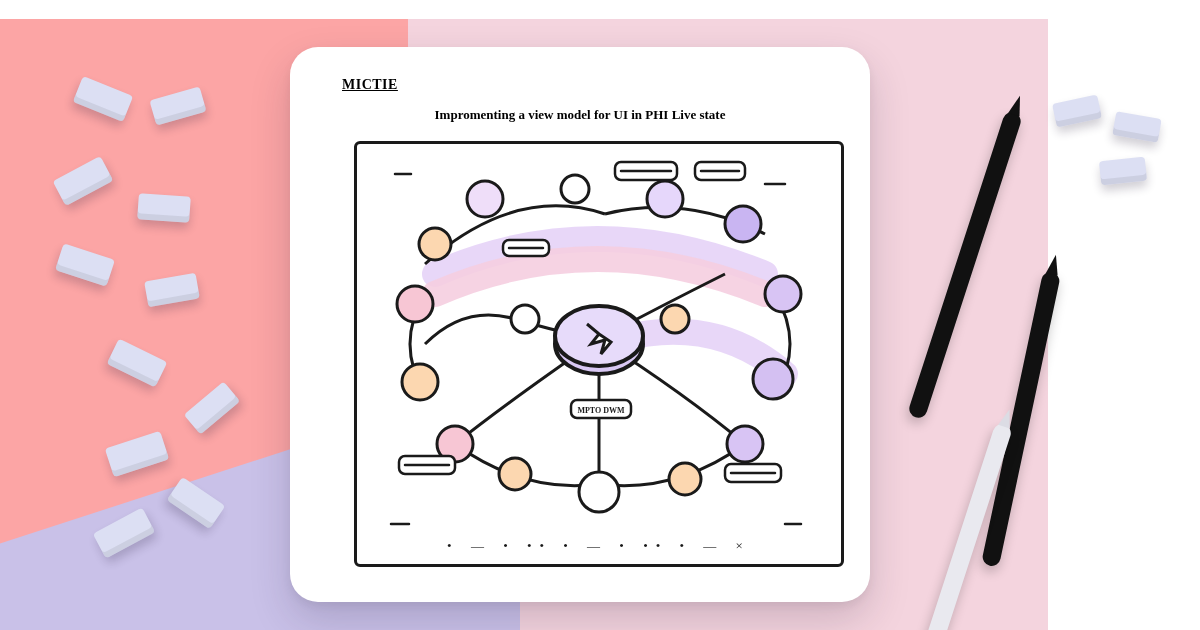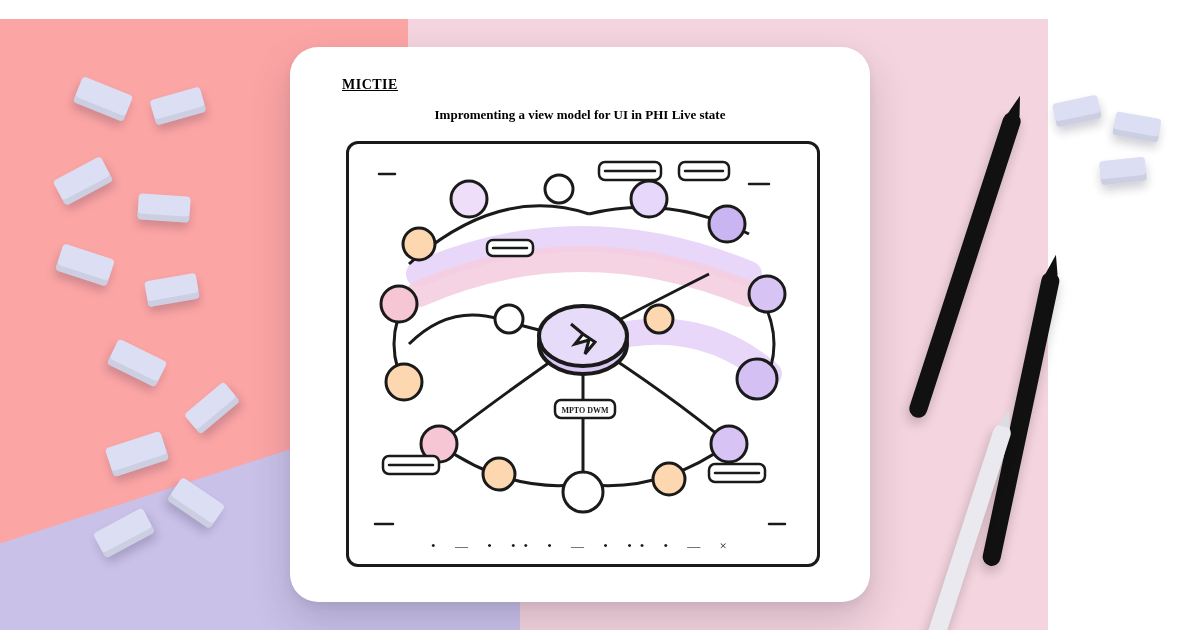--- a/index.html
+++ b/index.html
@@ -3,21 +3,21 @@
 <meta charset="utf-8">
 <style>
   html,body{margin:0;padding:0;width:1200px;height:630px;overflow:hidden;font-family:'Comic Sans MS','Segoe Script',cursive;}
   .scene{position:relative;width:1048px;height:630px;background:#fca5a5;margin-top:19px;}
   .bg-pink{position:absolute;right:0;top:0;width:640px;height:630px;background:#f4d4de;}
   .bg-lav{position:absolute;left:0;bottom:0;width:520px;height:300px;background:#c9c1e8;transform:skewY(-18deg) translateY(110px);}
   
   .card{position:absolute;left:290px;top:28px;width:580px;height:555px;background:#fff;border-radius:28px;box-shadow:0 18px 40px rgba(40,30,60,.18),0 4px 10px rgba(0,0,0,.06);}
   .brand{position:absolute;left:52px;top:30px;font-weight:700;font-size:14px;letter-spacing:.5px;text-decoration:underline;}
   .title{position:absolute;left:0;right:0;top:60px;text-align:center;font-weight:700;font-size:13px;}
-  .frame{position:absolute;left:56px;top:94px;width:468px;height:420px;border:3px solid #1a1a1a;border-radius:12px;}
+  .frame{position:absolute;left:64px;top:94px;width:468px;height:420px;border:3px solid #1a1a1a;border-radius:6px;padding-left:16px;}
   svg.diagram{position:absolute;left:0;top:0;width:100%;height:100%;}
   .node{stroke:#1a1a1a;stroke-width:3;}
   .hub{stroke:#1a1a1a;stroke-width:4;}
   .arc{fill:none;stroke:#1a1a1a;stroke-width:3;}
   .band{stroke-width:26;stroke-linecap:round;fill:none;opacity:.9;}
   .tag{fill:#fff;stroke:#1a1a1a;stroke-width:2.5;rx:6;ry:6;}
   .squig{stroke:#1a1a1a;stroke-width:2.5;stroke-linecap:round;fill:none;}
   .dots{position:absolute;left:0;right:0;bottom:10px;text-align:center;font-size:13px;letter-spacing:8px;color:#1a1a1a;}
   
   .blk{position:absolute;background:#dcdff3;border-radius:4px;box-shadow:inset 0 -6px 0 rgba(0,0,0,.07),0 6px 10px rgba(30,20,50,.2);}

